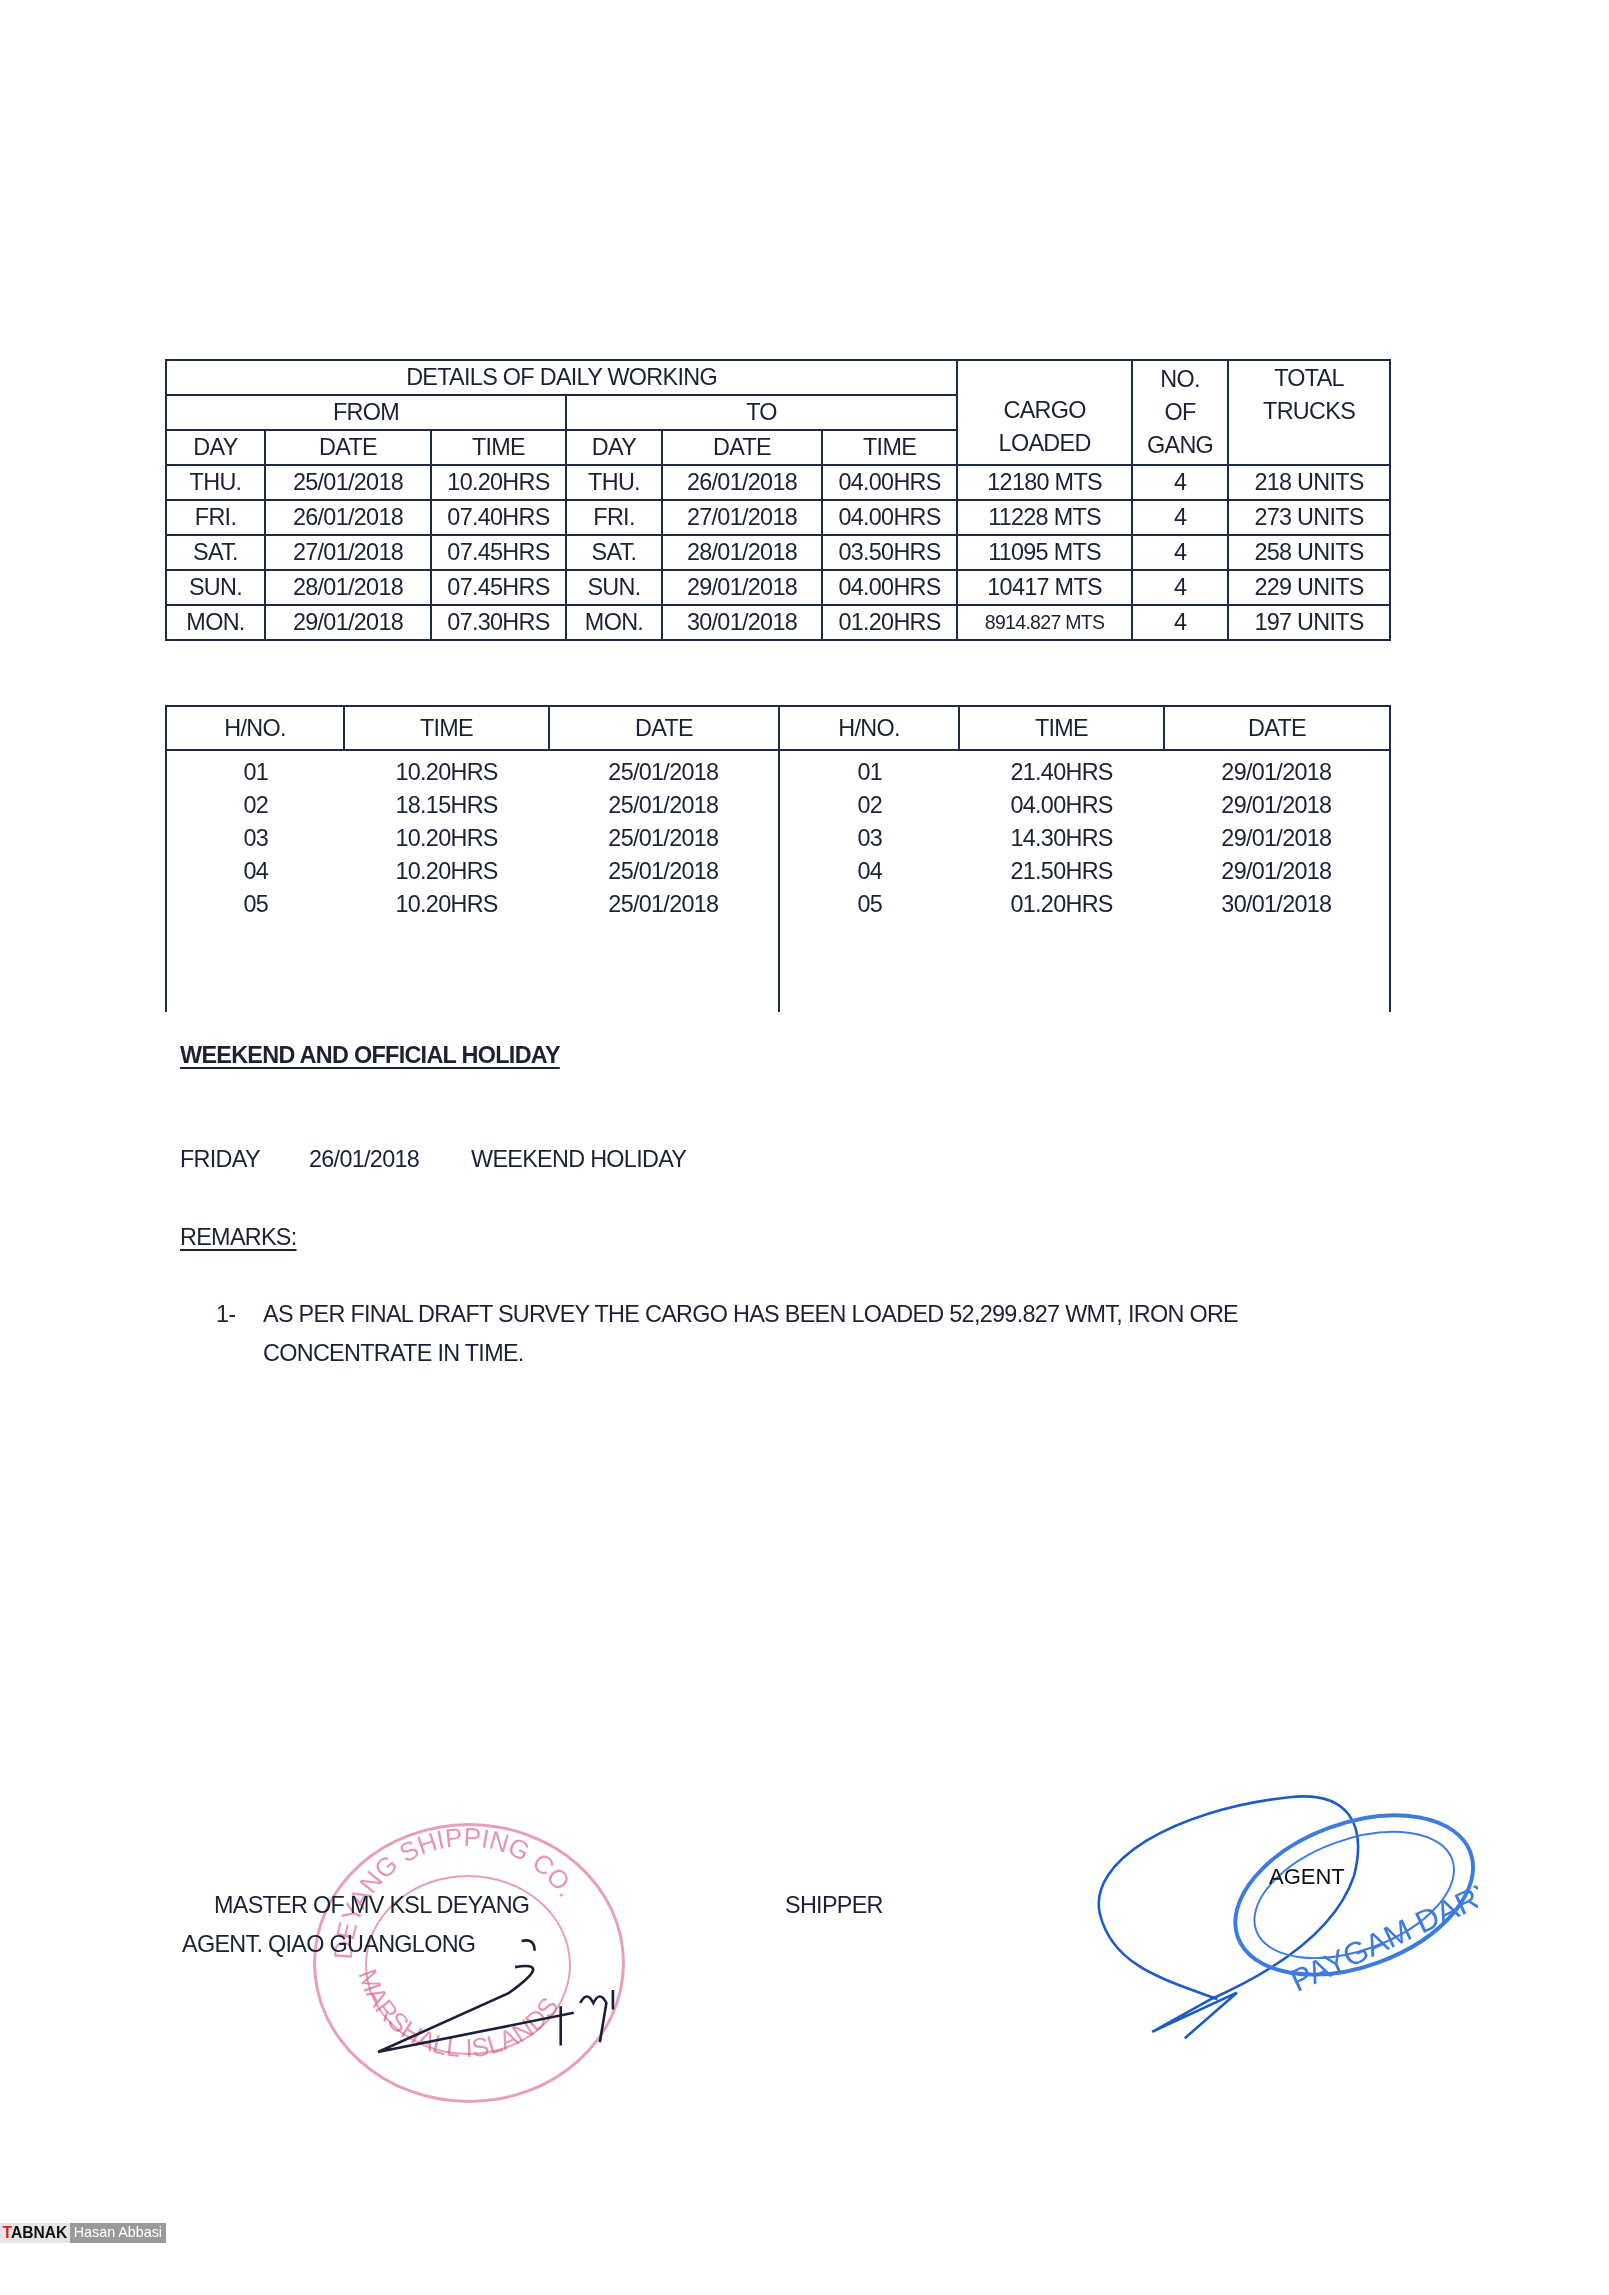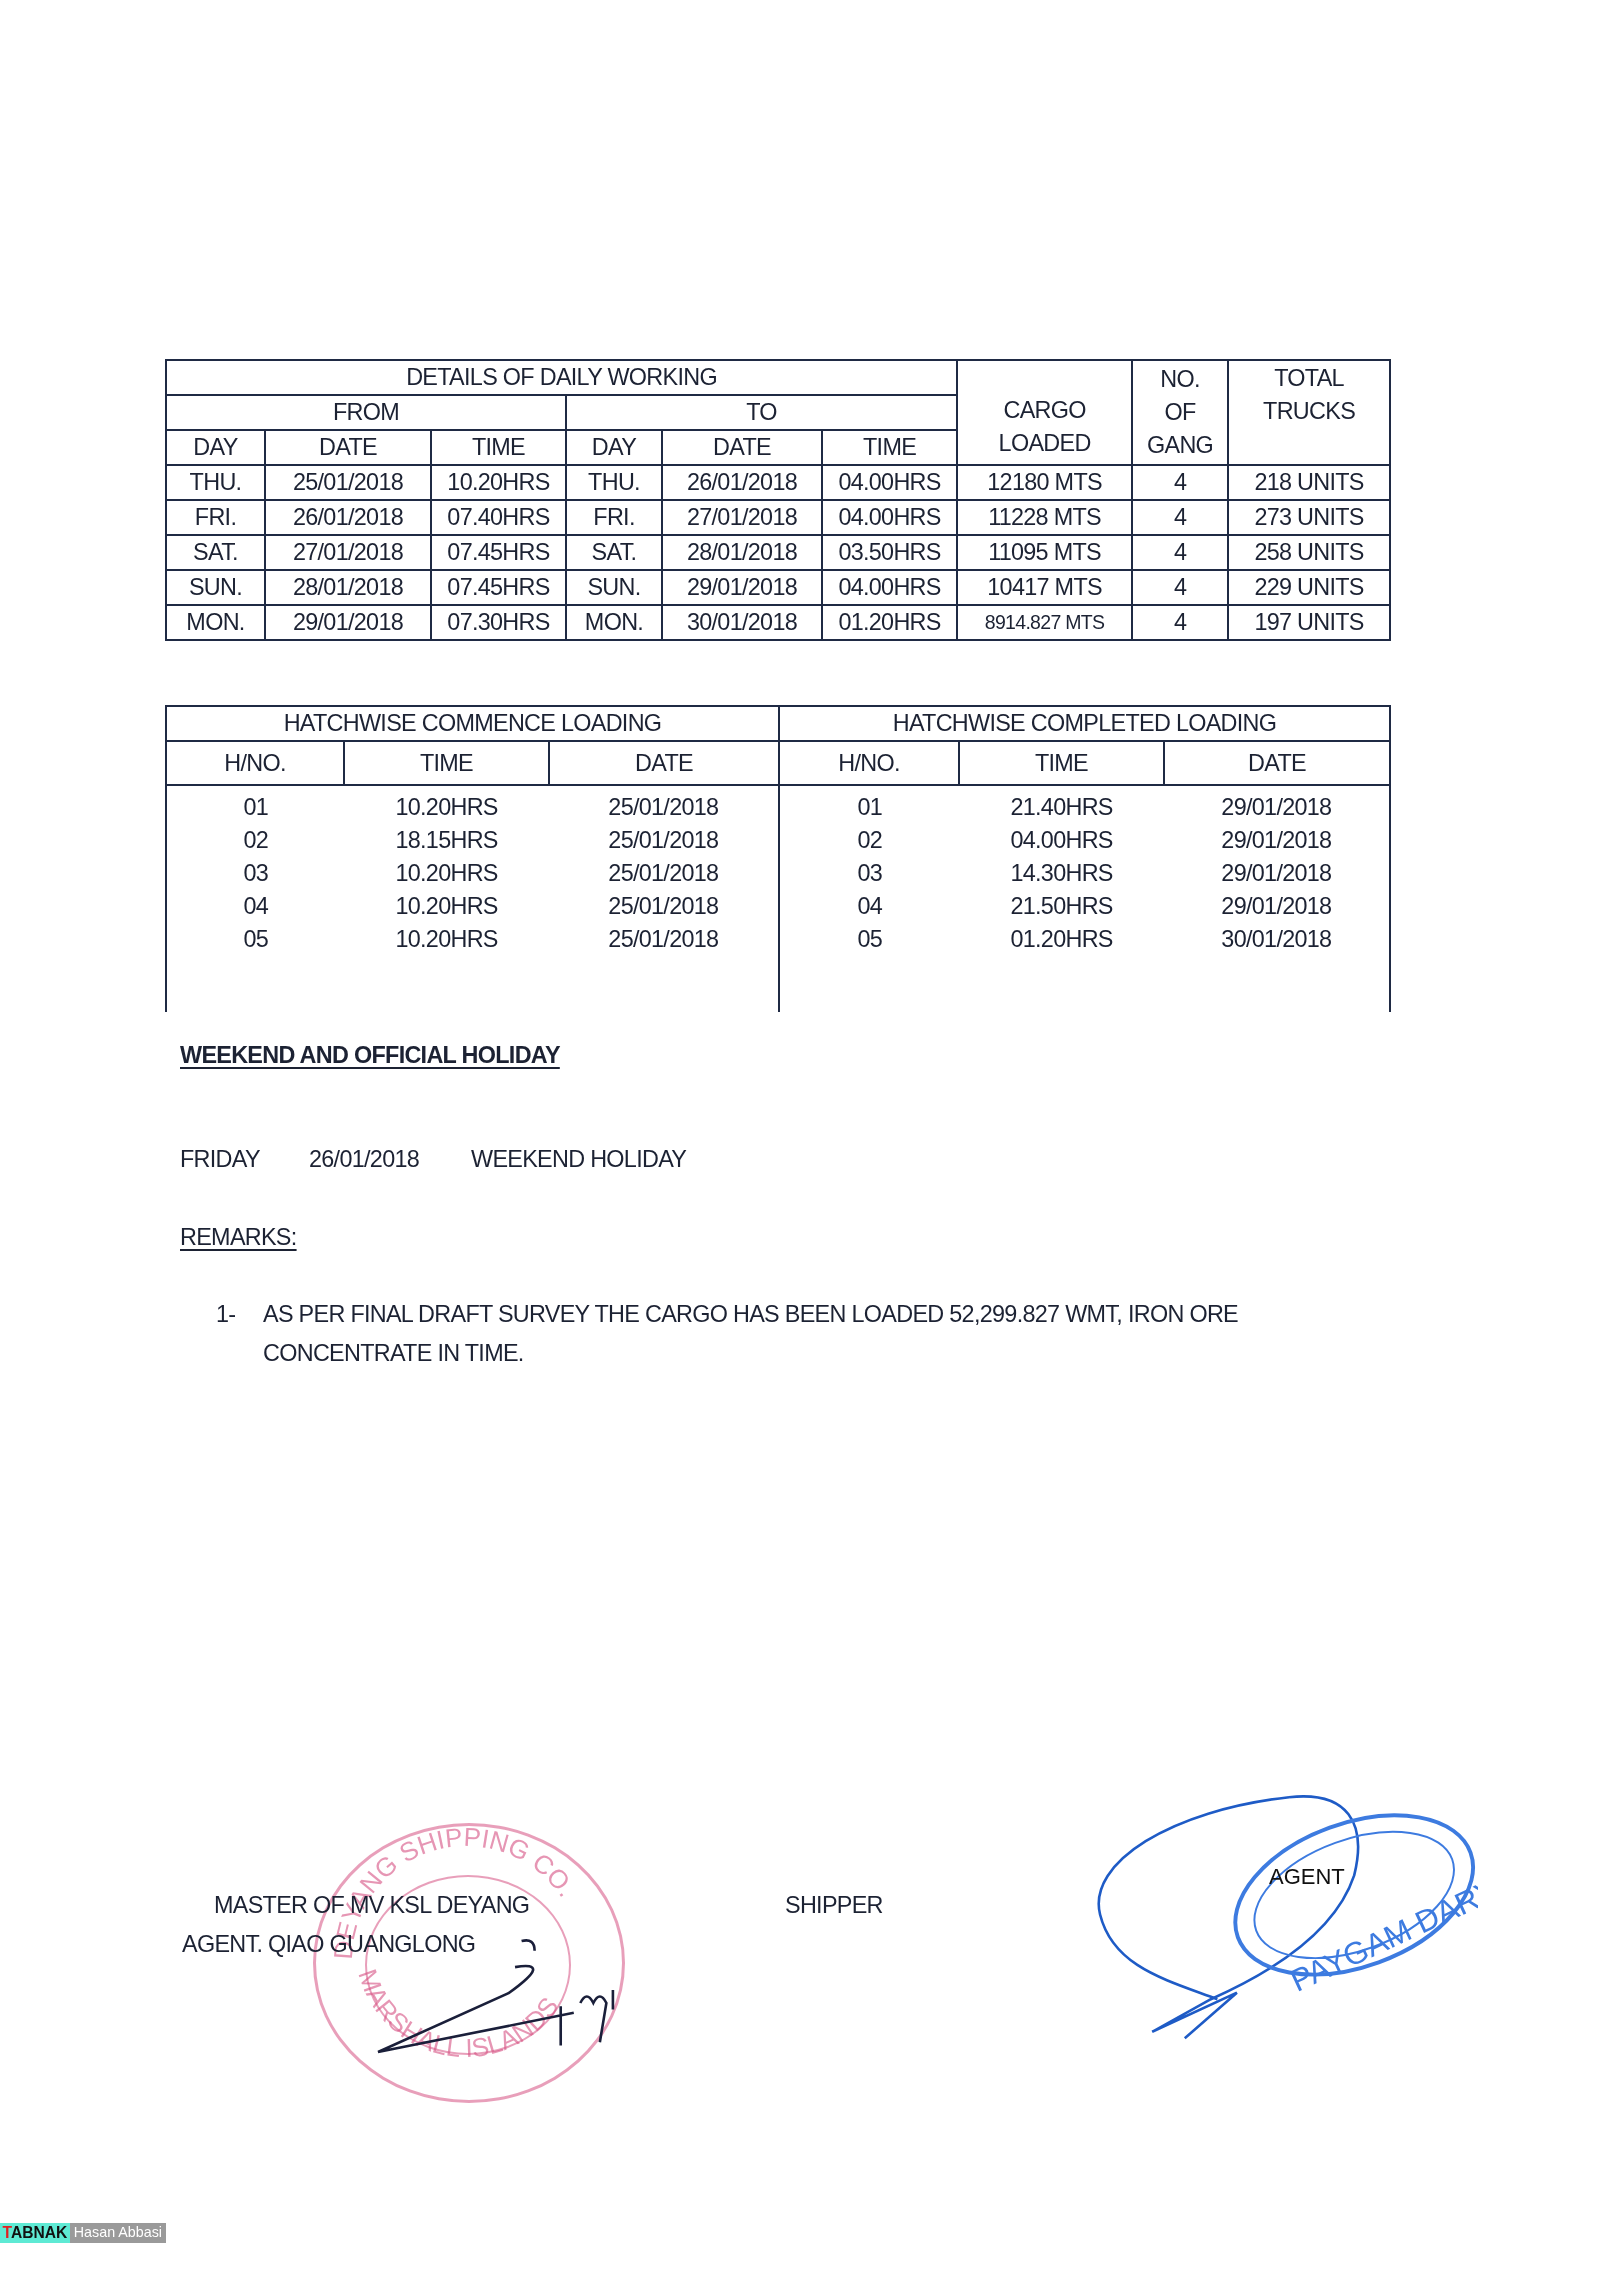--- a/index.html
+++ b/index.html
@@ -17,21 +17,21 @@
   #hatch tr.h1 { height:35px; }
   #hatch tr.h2 { height:44px; }
   #hatch td.body { border-bottom:none; vertical-align:top; padding-top:5.2px; }
   .hrow { height:33px; line-height:33px; font-size:23.4px; letter-spacing:-0.7px; }
   .hcols { display:flex; }
   .hcols div { text-align:center; }
   .section { font-size:23.4px; letter-spacing:-0.7px; }
   .ul { text-decoration:underline; text-decoration-thickness:2px; text-underline-offset:3.9px; }
   .stamp-red { position:absolute; border-radius:50%; border:3.9px solid rgba(214,80,130,0.55); }
   .wm { position:absolute; left:0; top:2223px; height:19.5px; display:flex; font-size:14.3px; }
-  .wm .blue { background:#5eead4; color:#111; font-weight:bold; padding:0 2.6px; line-height:19.5px; font-size:15.6px; }
+  .wm .blue { background:#e5e5e5; color:#111; font-weight:bold; padding:0 2.6px; line-height:19.5px; font-size:15.6px; }
   .wm .blue span.t { color:#e02020; }
   .wm .gray { background:#9a9a9a; color:#fff; padding:0 3.9px; line-height:19.5px; }
 </style>
 </head>
 <body>
 
 <table class="grid" id="daily">
   <colgroup>
     <col style="width:99px">
       <col style="width:166px">
@@ -133,24 +133,20 @@
 <table class="grid" id="hatch">
   <colgroup>
     <col style="width:178px">
       <col style="width:205px">
       <col style="width:230px">
     <col style="width:180px">
       <col style="width:205px">
       <col style="width:226px">
   </colgroup>
   <tbody>
-      <tr class="h1">
-    <td colspan="3">HATCHWISE COMMENCE LOADING</td>
-    <td colspan="3">HATCHWISE COMPLETED LOADING</td>
-  </tr>
   <tr class="h2">
     <td>H/NO.</td>
     <td>TIME</td>
     <td>DATE</td>
     <td>H/NO.</td>
     <td>TIME</td>
     <td>DATE</td>
   </tr>
   <tr>
     <td colspan="3" class="body" style="border-right:2px solid #1f2a44;">

